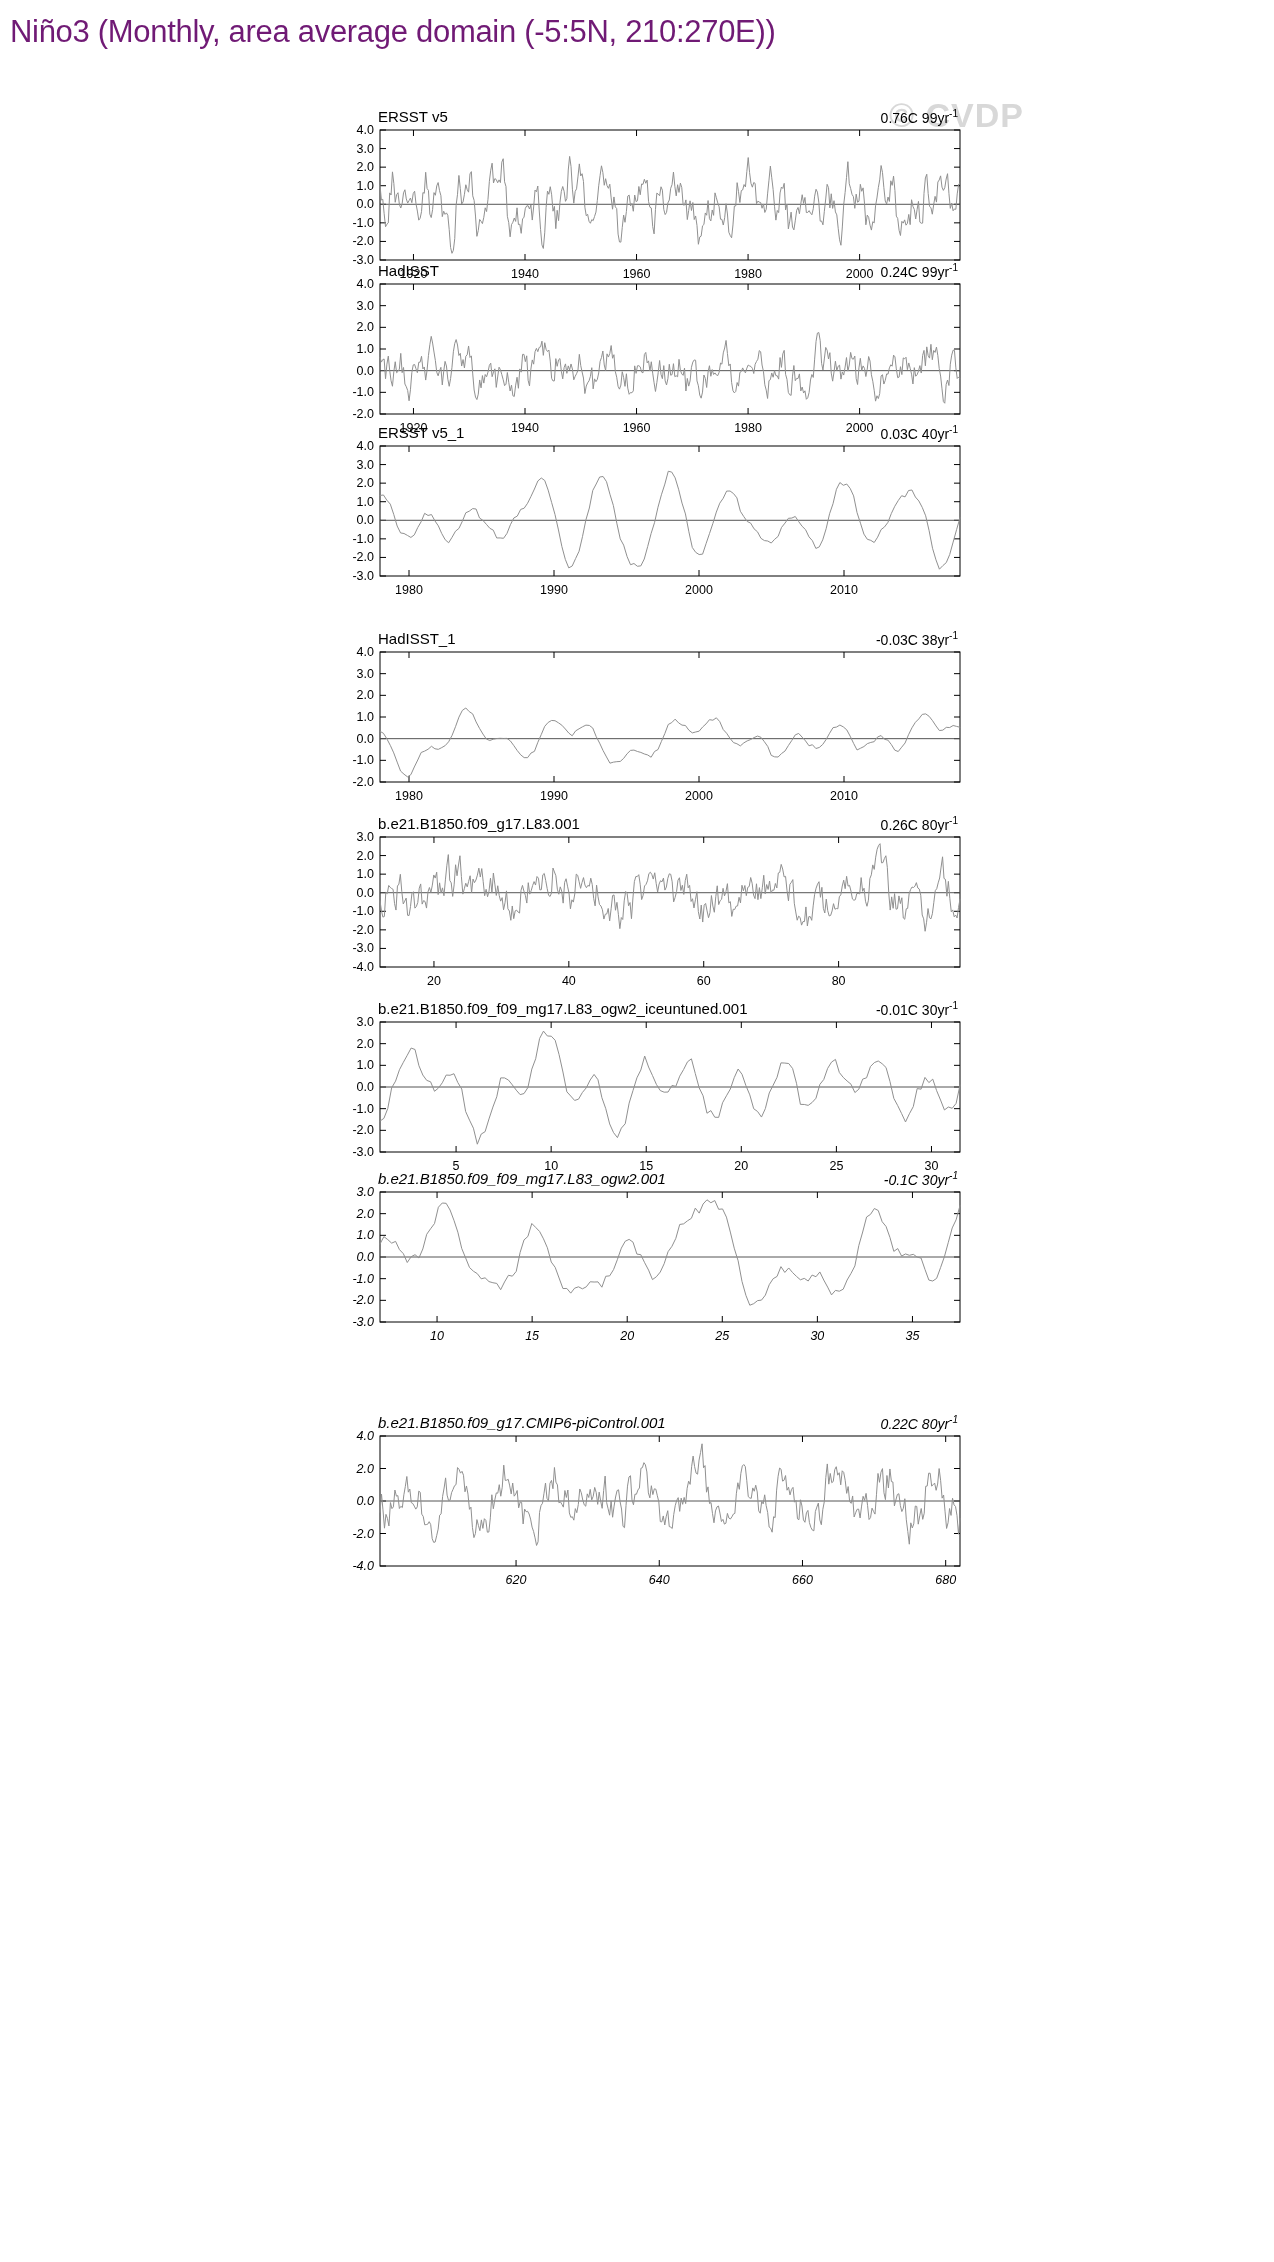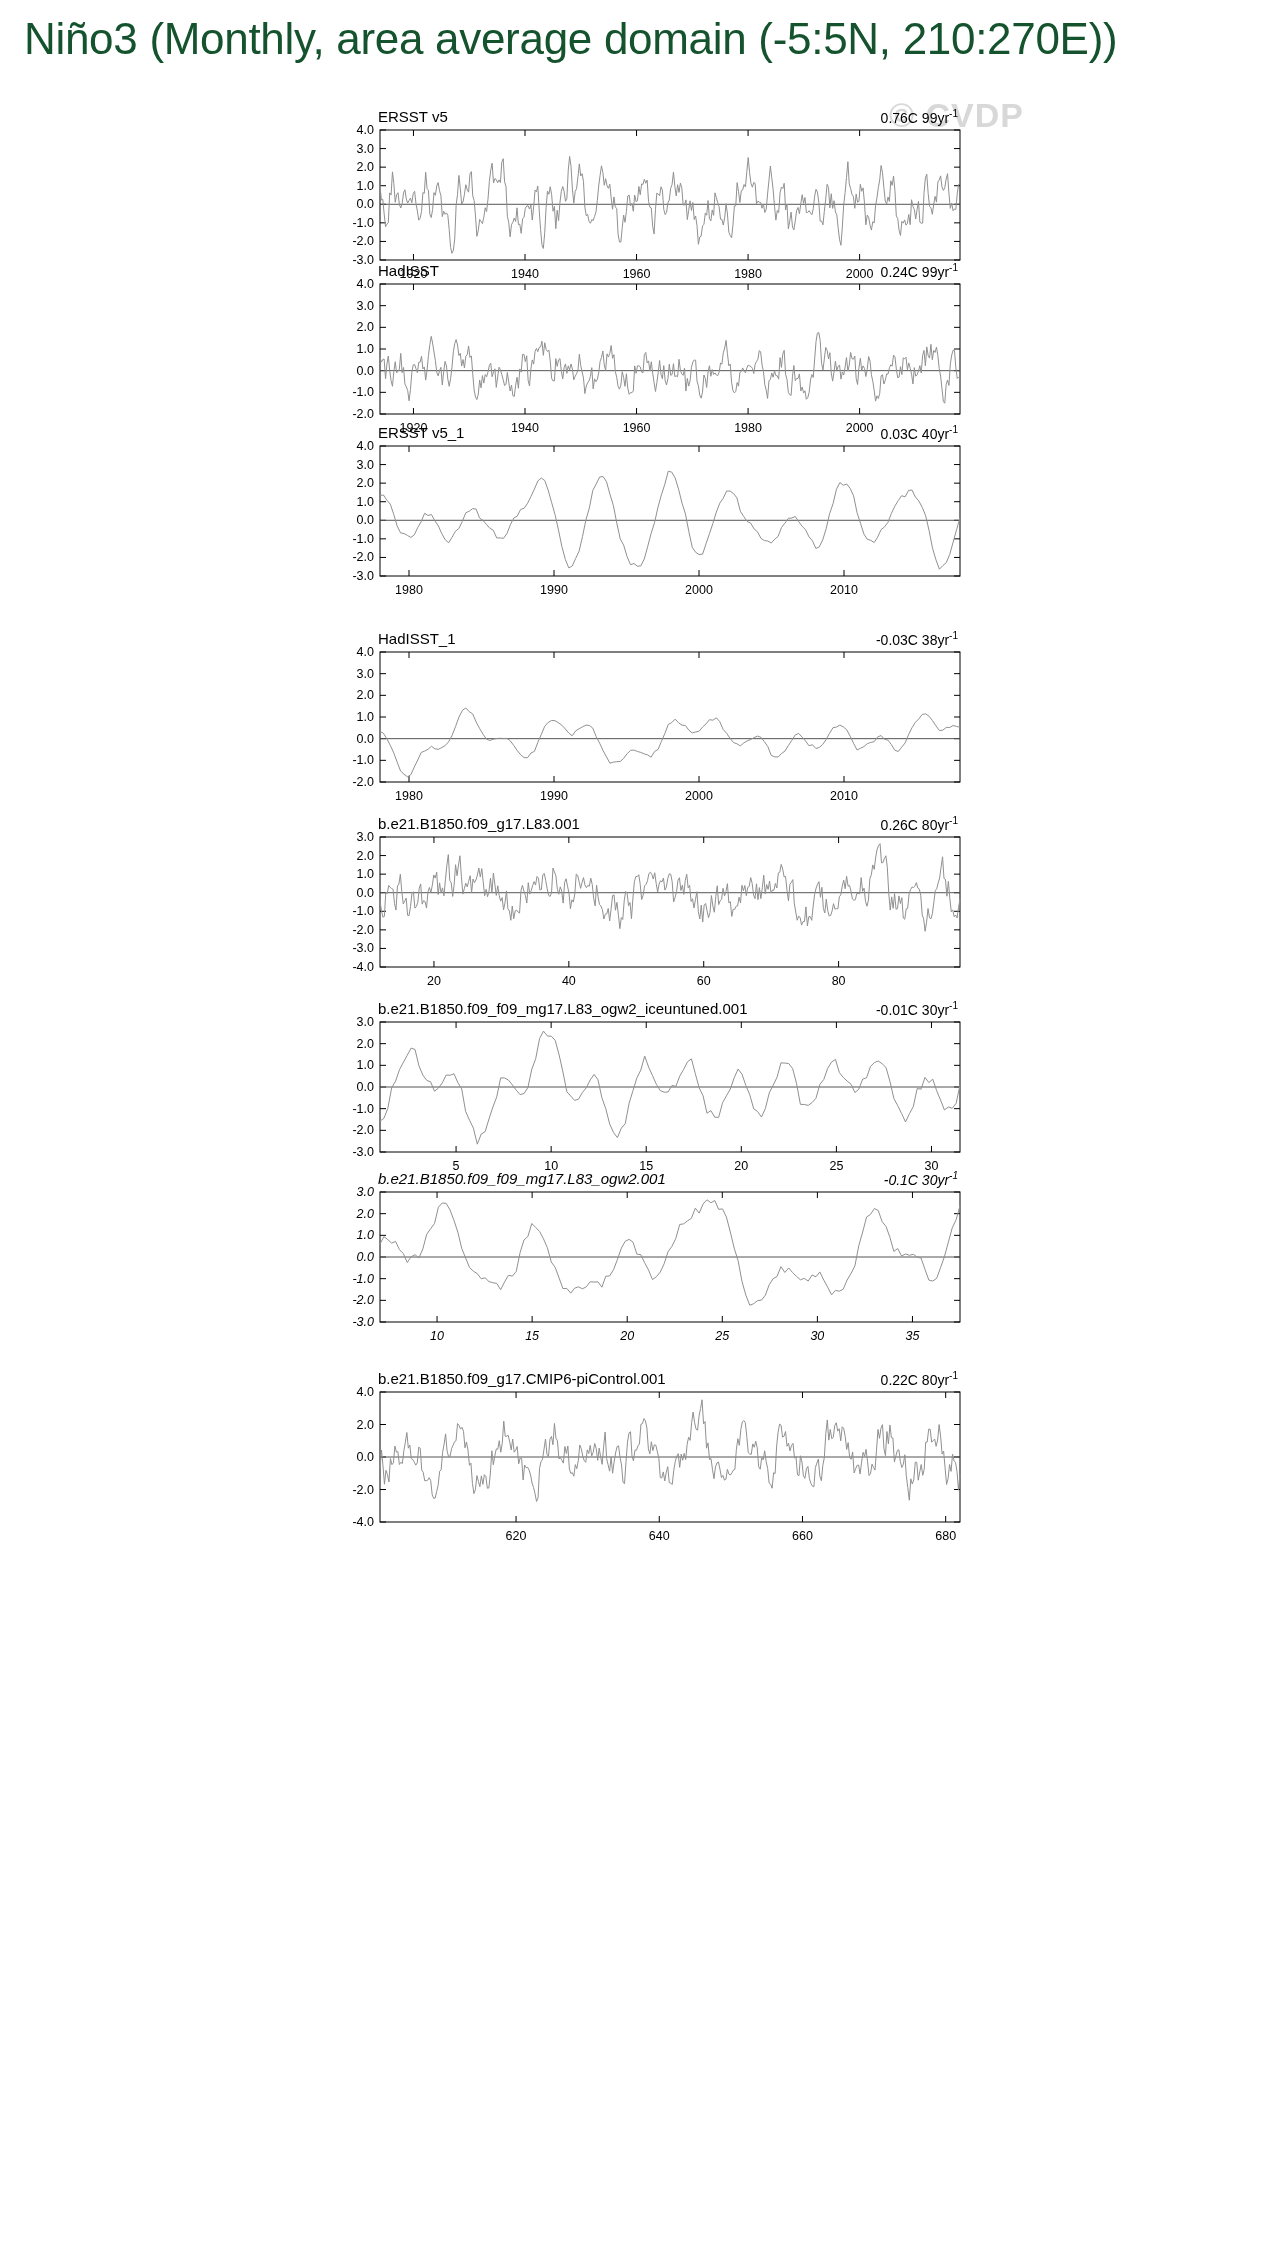--- a/index.html
+++ b/index.html
@@ -10,27 +10,27 @@
   body {
     width: 1274px;
     height: 2262px;
     font-family: "Liberation Sans", sans-serif;
     color: #000000;
     position: relative;
     overflow: hidden;
   }
   #page-title {
     position: absolute;
-    left: 24px;
+    left: 10px;
     top: 14px;
-    font-size: 44px;
+    font-size: 31px;
     font-weight: normal;
     letter-spacing: -0.3px;
     white-space: nowrap;
-    color: #14532d;
+    color: #701a75;
   }
   #watermark {
     position: absolute;
     right: 250px;
     top: 96px;
     font-size: 34px;
     font-weight: bold;
     color: #d8d8d8;
     letter-spacing: 1px;
     white-space: nowrap;
@@ -447,21 +447,21 @@
           <line x1="497.37704918032784" x2="497.37704918032784" y1="4" y2="10" class="tick"></line>
           <text x="497.37704918032784" y="152" class="xlab">30</text>
           <line x1="592.4590163934427" x2="592.4590163934427" y1="134" y2="128" class="tick"></line>
           <line x1="592.4590163934427" x2="592.4590163934427" y1="4" y2="10" class="tick"></line>
           <text x="592.4590163934427" y="152" class="xlab">35</text>
           <line x1="60" x2="640" y1="69" y2="69" class="zeroline"></line>
           <path d="M60.00 56.05 L63.89 48.64 L67.79 51.62 L71.68 55.16 L75.57 53.38 L79.46 61.61 L83.36 65.68 L87.25 74.51 L91.14 68.73 L95.03 66.68 L98.93 69.97 L102.82 60.96 L106.71 46.28 L110.60 40.75 L114.50 35.55 L118.39 19.22 L122.28 15.01 L126.17 15.33 L130.07 22.01 L133.96 32.33 L137.85 44.16 L141.74 60.48 L145.64 69.96 L149.53 79.53 L153.42 83.20 L157.32 85.68 L161.21 90.80 L165.10 89.84 L168.99 93.58 L172.89 94.73 L176.78 95.42 L180.67 101.71 L184.56 93.95 L188.46 87.28 L192.35 88.17 L196.24 83.37 L200.13 64.42 L204.03 51.91 L207.92 48.41 L211.81 35.47 L215.70 39.41 L219.60 43.46 L223.49 50.84 L227.38 59.77 L231.28 74.04 L235.17 79.32 L239.06 89.96 L242.95 100.54 L246.85 100.46 L250.74 105.15 L254.63 100.17 L258.52 98.82 L262.42 100.83 L266.31 98.80 L270.20 93.77 L274.09 94.03 L277.99 93.89 L281.88 99.20 L285.77 88.28 L289.66 87.85 L293.56 81.60 L297.45 71.42 L301.34 60.15 L305.23 53.24 L309.13 51.36 L313.02 54.17 L316.91 66.10 L320.81 66.68 L324.70 74.77 L328.59 82.14 L332.48 91.58 L336.38 88.76 L340.27 84.04 L344.16 75.73 L348.05 63.69 L351.95 58.30 L355.84 50.33 L359.73 36.46 L363.62 35.85 L367.52 32.79 L371.41 30.31 L375.30 20.12 L379.19 25.11 L383.09 16.03 L386.98 11.80 L390.87 14.74 L394.77 12.56 L398.66 21.30 L402.55 20.95 L406.44 29.15 L410.34 44.07 L414.23 60.16 L418.12 72.76 L422.01 93.48 L425.91 107.36 L429.80 117.23 L433.69 115.67 L437.58 112.61 L441.48 112.11 L445.37 107.11 L449.26 96.65 L453.15 90.71 L457.05 88.43 L460.94 78.63 L464.83 84.45 L468.72 79.98 L472.62 84.61 L476.51 88.42 L480.40 91.79 L484.30 90.36 L488.19 93.03 L492.08 87.05 L495.97 88.72 L499.87 83.96 L503.76 92.04 L507.65 99.10 L511.54 106.89 L515.44 102.40 L519.33 103.23 L523.22 101.17 L527.11 92.00 L531.01 85.42 L534.90 77.92 L538.79 57.62 L542.68 44.02 L546.58 28.99 L550.47 26.42 L554.36 20.50 L558.26 22.53 L562.15 33.69 L566.04 38.44 L569.93 49.36 L573.83 63.38 L577.72 60.55 L581.61 68.07 L585.50 65.94 L589.40 67.31 L593.29 66.31 L597.18 69.12 L601.07 70.03 L604.97 81.40 L608.86 92.07 L612.75 93.03 L616.64 90.37 L620.54 79.70 L624.43 68.61 L628.32 54.32 L632.21 39.95 L636.11 31.78 L640.00 17.59 " class="series"></path>
         </svg>
       </div>
     </div>
-    <div class="panel" style="top: 1370px;">
+    <div class="panel" style="top: 1414px; font-style: italic;">
       <div class="panel-head">
         <div class="panel-title">b.e21.B1850.f09_g17.CMIP6-piControl.001</div>
         <div class="panel-trend"><span>0.22C 80yr</span><sup>-1</sup></div>
       </div>
       <div class="plot-wrap">
         <svg width="660" height="160">
           <rect x="60" y="4" width="580" height="130" class="frame"></rect>
           <line x1="60" x2="66" y1="134" y2="134" class="tick"></line>
           <line x1="634" x2="640" y1="134" y2="134" class="tick"></line>
           <text x="54" y="138" class="ylab">-4.0</text>

